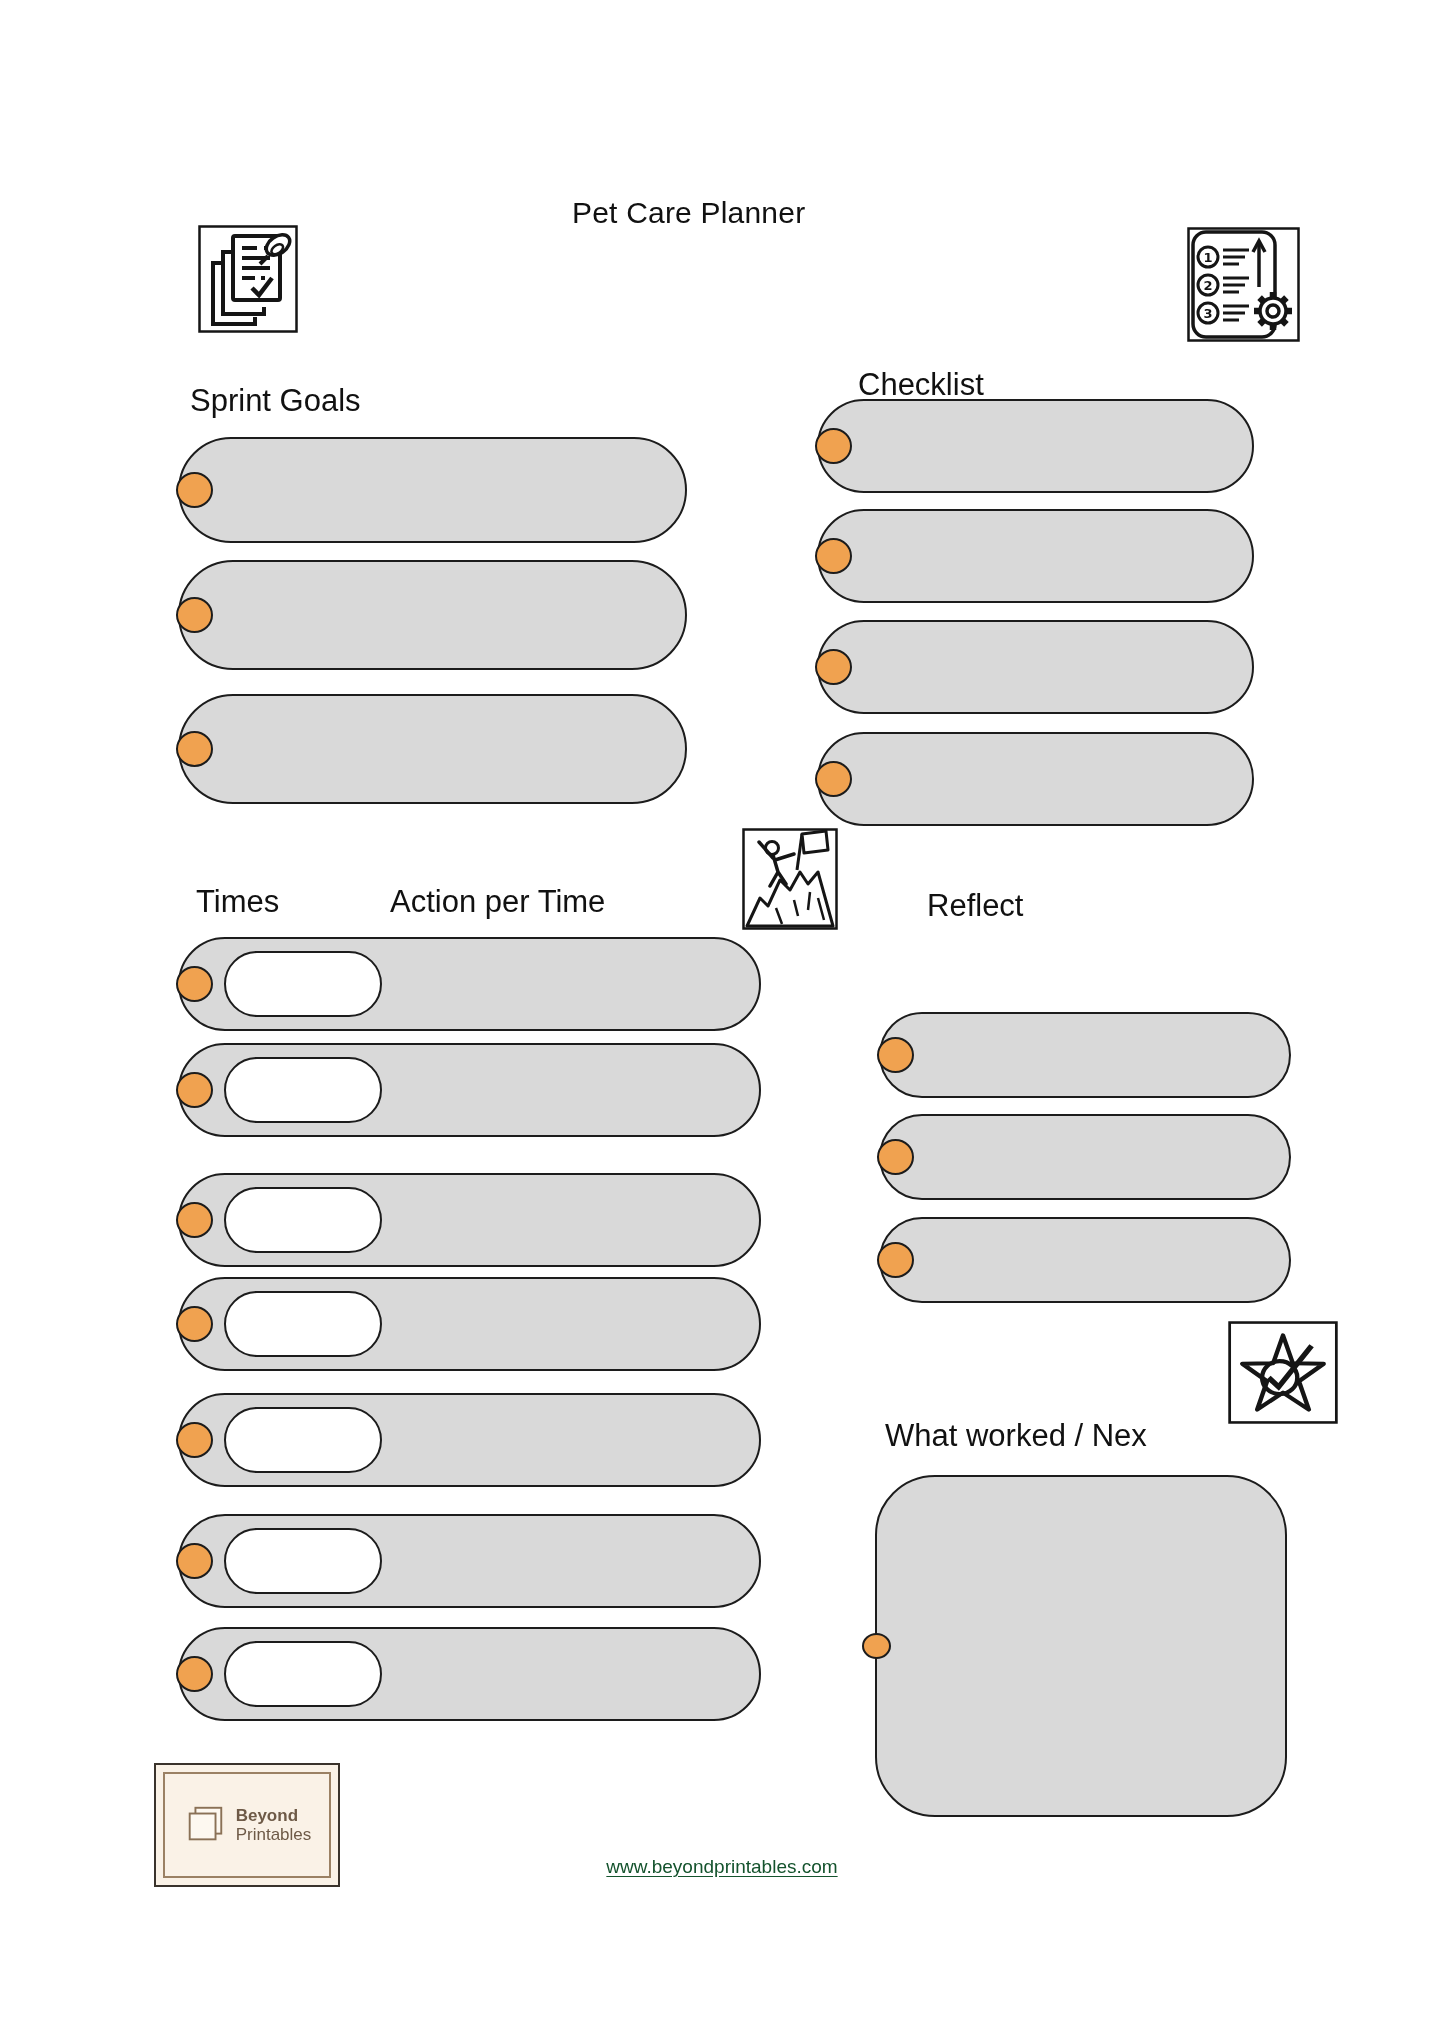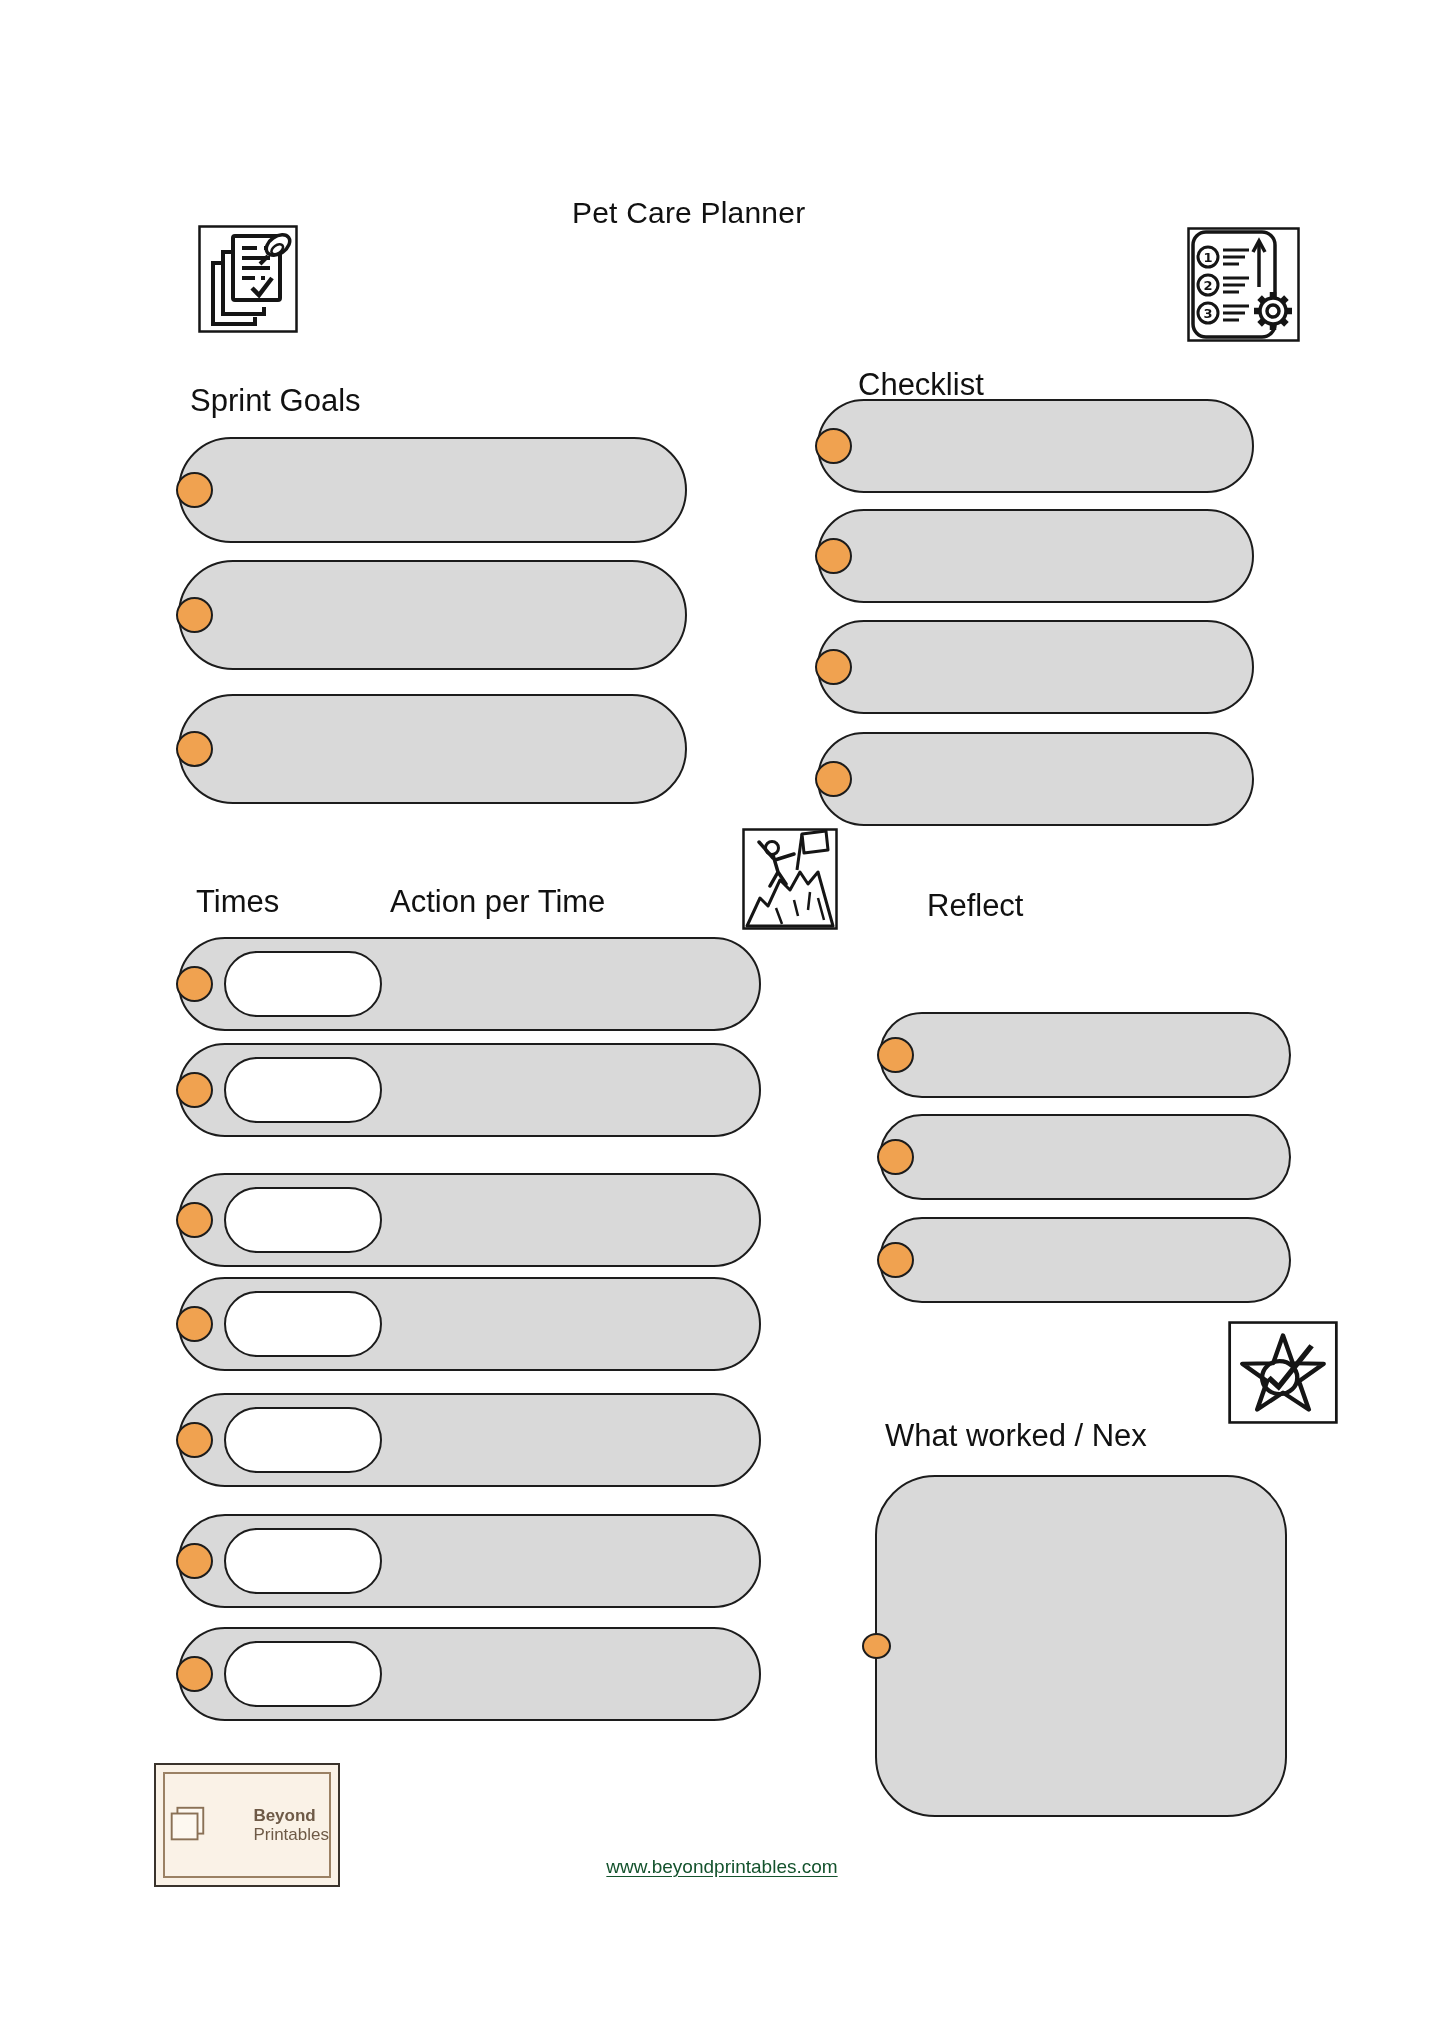--- a/index.html
+++ b/index.html
@@ -37,21 +37,21 @@
     width:158px;height:66px;border-radius:33px;
     background:#ffffff;border:2px solid var(--slot-border,#1c1c1c);
     box-sizing:border-box;
   }
   .logo{
     position:absolute;background:var(--logo-background,#faf2e7);
     border:2px solid #3a332c;box-sizing:border-box;
   }
   .logo-inner{
     position:absolute;left:7px;top:7px;right:7px;bottom:7px;
-    border:2px solid #9b8164;display:flex;align-items:center;justify-content:space-between;gap:9px;
+    border:2px solid #9b8164;display:flex;align-items:center;justify-content:center;gap:9px;
   }
   .logo-text{color:var(--logo-brown,#6e5a47);line-height:1.12;font-size:17px;}
   .logo-line1{font-weight:bold;}
   .site-link{
     display:block;text-align:center;font-size:19px;color:#14532d;
     text-decoration:underline;text-underline-offset:3px;
   }
   svg{display:block;}
 </style>
 </head>

